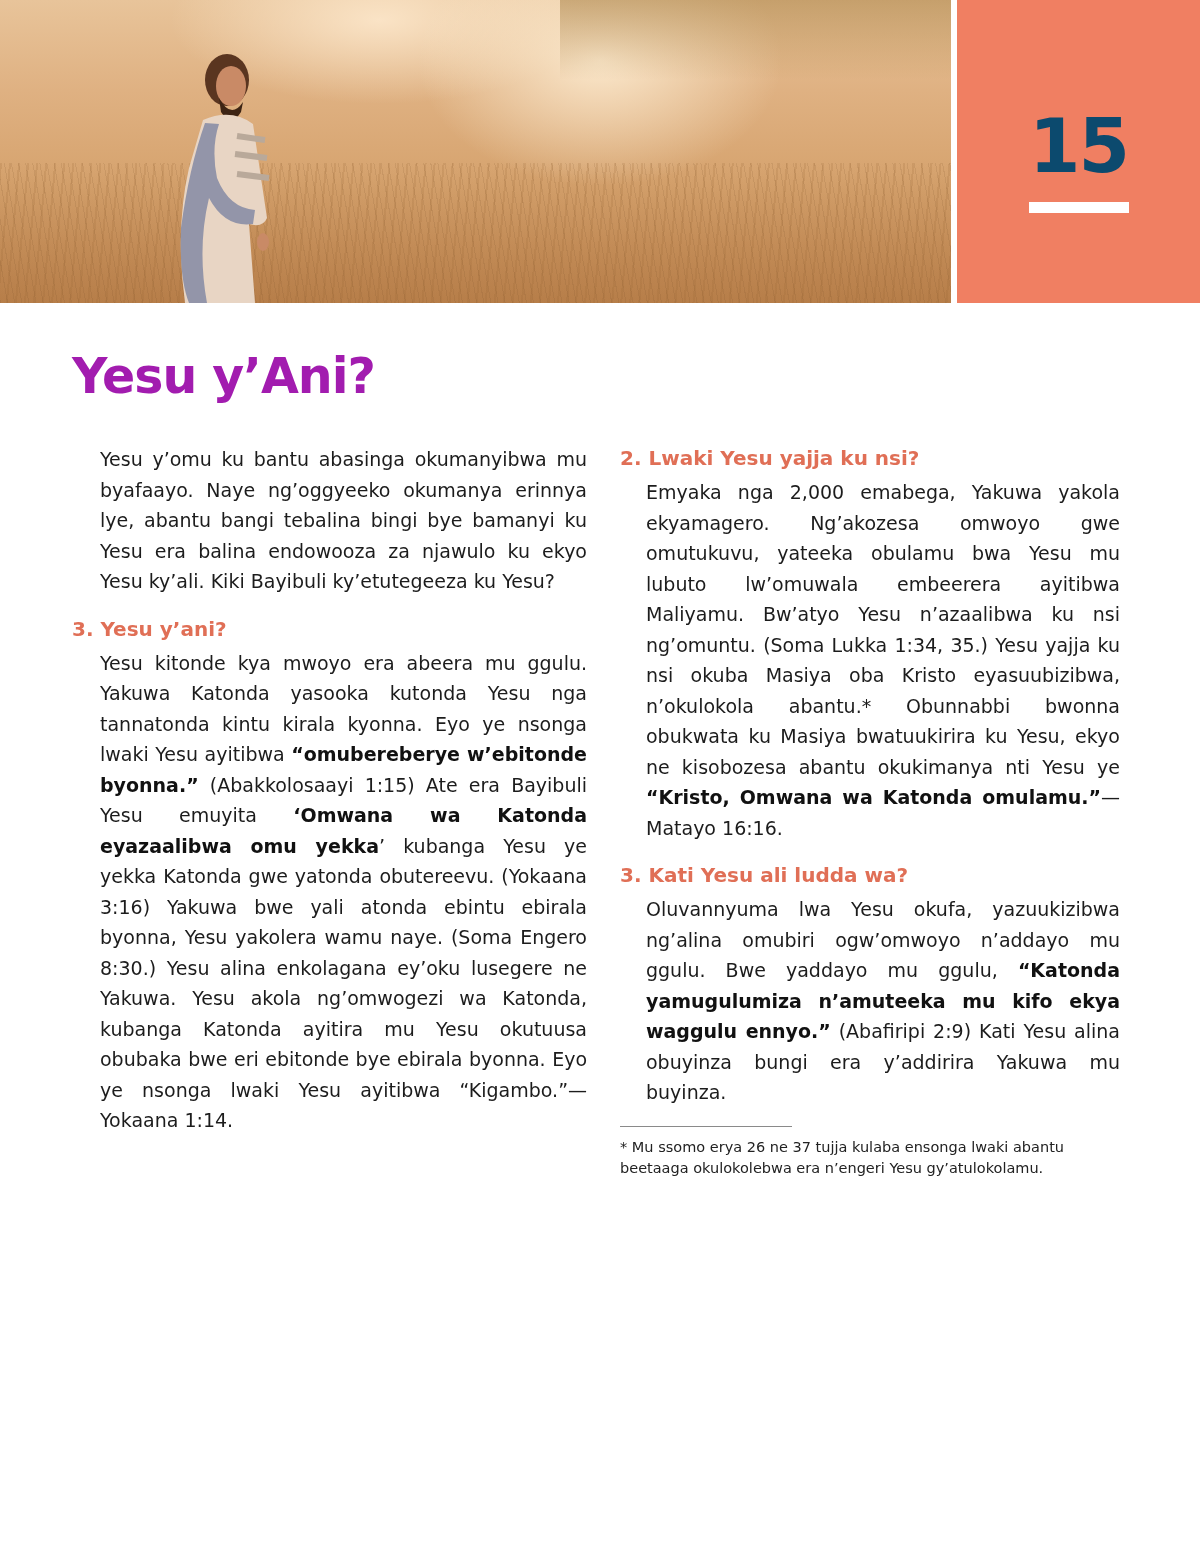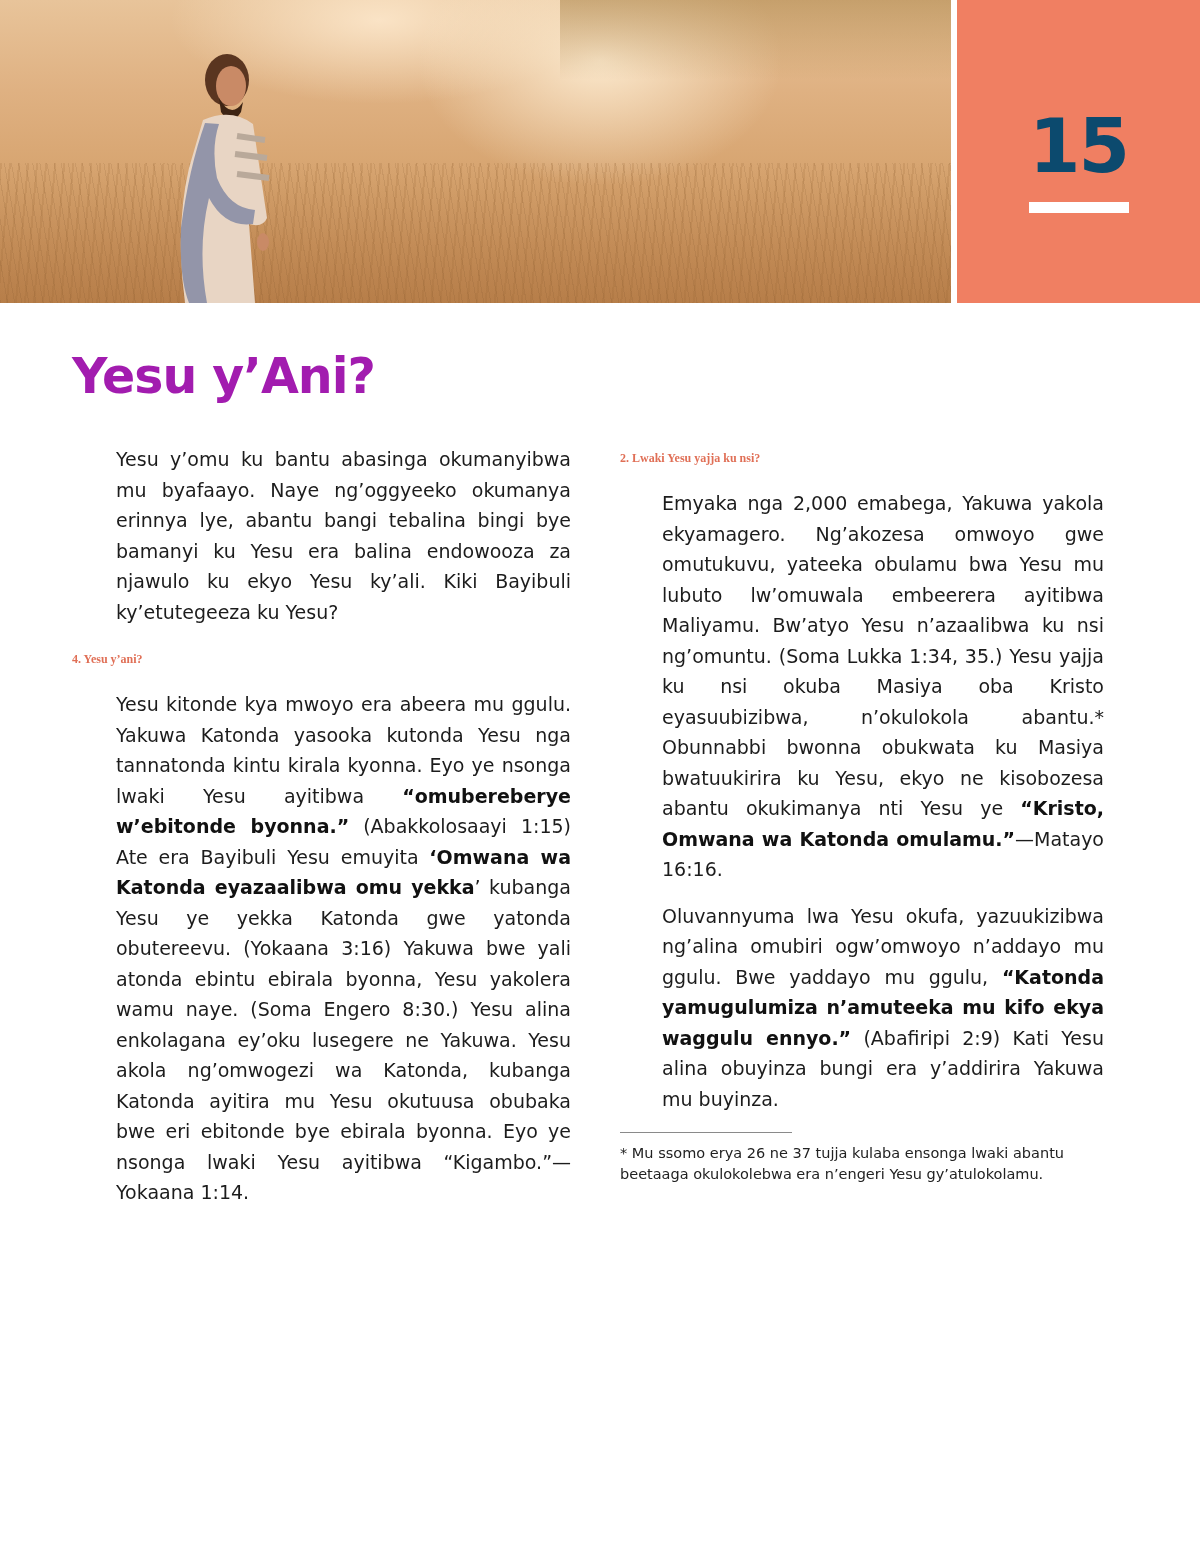--- a/index.html
+++ b/index.html
@@ -40,27 +40,27 @@
   }
   h1.title {
     position: absolute; left: 72px; top: 347px; margin: 0;
     font-family: "DejaVu Sans", sans-serif; font-weight: bold; font-size: 49px;
     line-height: 60px; color: #a21caf; letter-spacing: -1px;
   }
   .col { position: absolute; top: 440px; width: 488px; }
   .col.left { left: 72px; width: 515px; }
   .col.right { left: 620px; width: 500px; }
   .intro, .para {
-    font-size: 19px; line-height: 30.5px; text-align: justify; margin: 16px;
+    font-size: 19px; line-height: 30.5px; text-align: justify; margin: 0;
     padding-left: 28px; color: #1c1c1c;
   }
   .intro { margin-top: 4px; }
   .col.right .para { padding-left: 26px; }
   .q {
-    font-weight: bold; font-size: 12px; color: #e06f56; margin: 18px 0 5px 0; line-height: 28px; font-family: Liberation Serif, serif;
+    font-weight: bold; font-size: 20px; color: #e06f56; margin: 18px 0 5px 0; line-height: 28px;
   }
   .col.right .q:first-child { margin-top: 4px; }
   b { font-weight: bold; color: #111; }
   .rule { width: 172px; height: 1px; background: #8a8a8a; margin: 18px 0 10px 0; }
   .footnote { font-size: 14.5px; line-height: 21px; color: #222; margin: 0; }
 </style>
 </head>
 <body>
 
 <div class="hero">
@@ -79,23 +79,24 @@
 
 <div class="badge">
   <div class="num">15</div>
   <div class="underline"></div>
 </div>
 
 <h1 class="title">Yesu y’Ani?</h1>
 
 <div class="col left">
   <p class="intro">Yesu y’omu ku bantu abasinga okumanyibwa mu byafaayo. Naye ng’oggyeeko okumanya erinnya lye, abantu bangi tebalina bingi bye bamanyi ku Yesu era balina endowooza za njawulo ku ekyo Yesu ky’ali. Kiki Bayibuli ky’etutegeeza ku Yesu?</p>
-  <div class="q">4. Yesu y’ani?</div>
+  <div class="q">3. Yesu y’ani?</div>
   <p class="para"><span>Yesu kitonde kya mwoyo era abeera mu ggulu. Yakuwa Katonda yasooka kutonda Yesu nga tannatonda kintu kirala kyonna. Eyo ye nsonga lwaki Yesu ayitibwa </span><b>“omubereberye w’ebitonde byonna.”</b><span> (Abakkolosaayi 1:15) Ate era Bayibuli Yesu emuyita </span><b>‘Omwana wa Katonda eyazaalibwa omu yekka</b><span>’ kubanga Yesu ye yekka Katonda gwe yatonda obutereevu. (Yokaana 3:16) Yakuwa bwe yali atonda ebintu ebirala byonna, Yesu yakolera wamu naye. (Soma Engero 8:30.) Yesu alina enkolagana ey’oku lusegere ne Yakuwa. Yesu akola ng’omwogezi wa Katonda, kubanga Katonda ayitira mu Yesu okutuusa obubaka bwe eri ebitonde bye ebirala byonna. Eyo ye nsonga lwaki Yesu ayitibwa “Kigambo.”—Yokaana 1:14.</span></p>
 </div>
 
 <div class="col right">
   <div class="q">2. Lwaki Yesu yajja ku nsi?</div>
   <p class="para"><span>Emyaka nga 2,000 emabega, Yakuwa yakola ekyamagero. Ng’akozesa omwoyo gwe omutukuvu, yateeka obulamu bwa Yesu mu lubuto lw’omuwala embeerera ayitibwa Maliyamu. Bw’atyo Yesu n’azaalibwa ku nsi ng’omuntu. (Soma Lukka 1:34, 35.) Yesu yajja ku nsi okuba Masiya oba Kristo eyasuubizibwa, n’okulokola abantu.* Obunnabbi bwonna obukwata ku Masiya bwatuukirira ku Yesu, ekyo ne kisobozesa abantu okukimanya nti Yesu ye </span><b>“Kristo, Omwana wa Katonda omulamu.”</b><span>—Matayo 16:16.</span></p>
+  <div class="q">3. Kati Yesu ali ludda wa?</div>
   <p class="para"><span>Oluvannyuma lwa Yesu okufa, yazuukizibwa ng’alina omubiri ogw’omwoyo n’addayo mu ggulu. Bwe yaddayo mu ggulu, </span><b>“Katonda yamugulumiza n’amuteeka mu kifo ekya waggulu ennyo.”</b><span> (Abafiripi 2:9) Kati Yesu alina obuyinza bungi era y’addirira Yakuwa mu buyinza.</span></p>
   <div class="rule"></div>
   <p class="footnote">* Mu ssomo erya 26 ne 37 tujja kulaba ensonga lwaki abantu beetaaga okulokolebwa era n’engeri Yesu gy’atulokolamu.</p>
 </div>
 
 </body></html>

